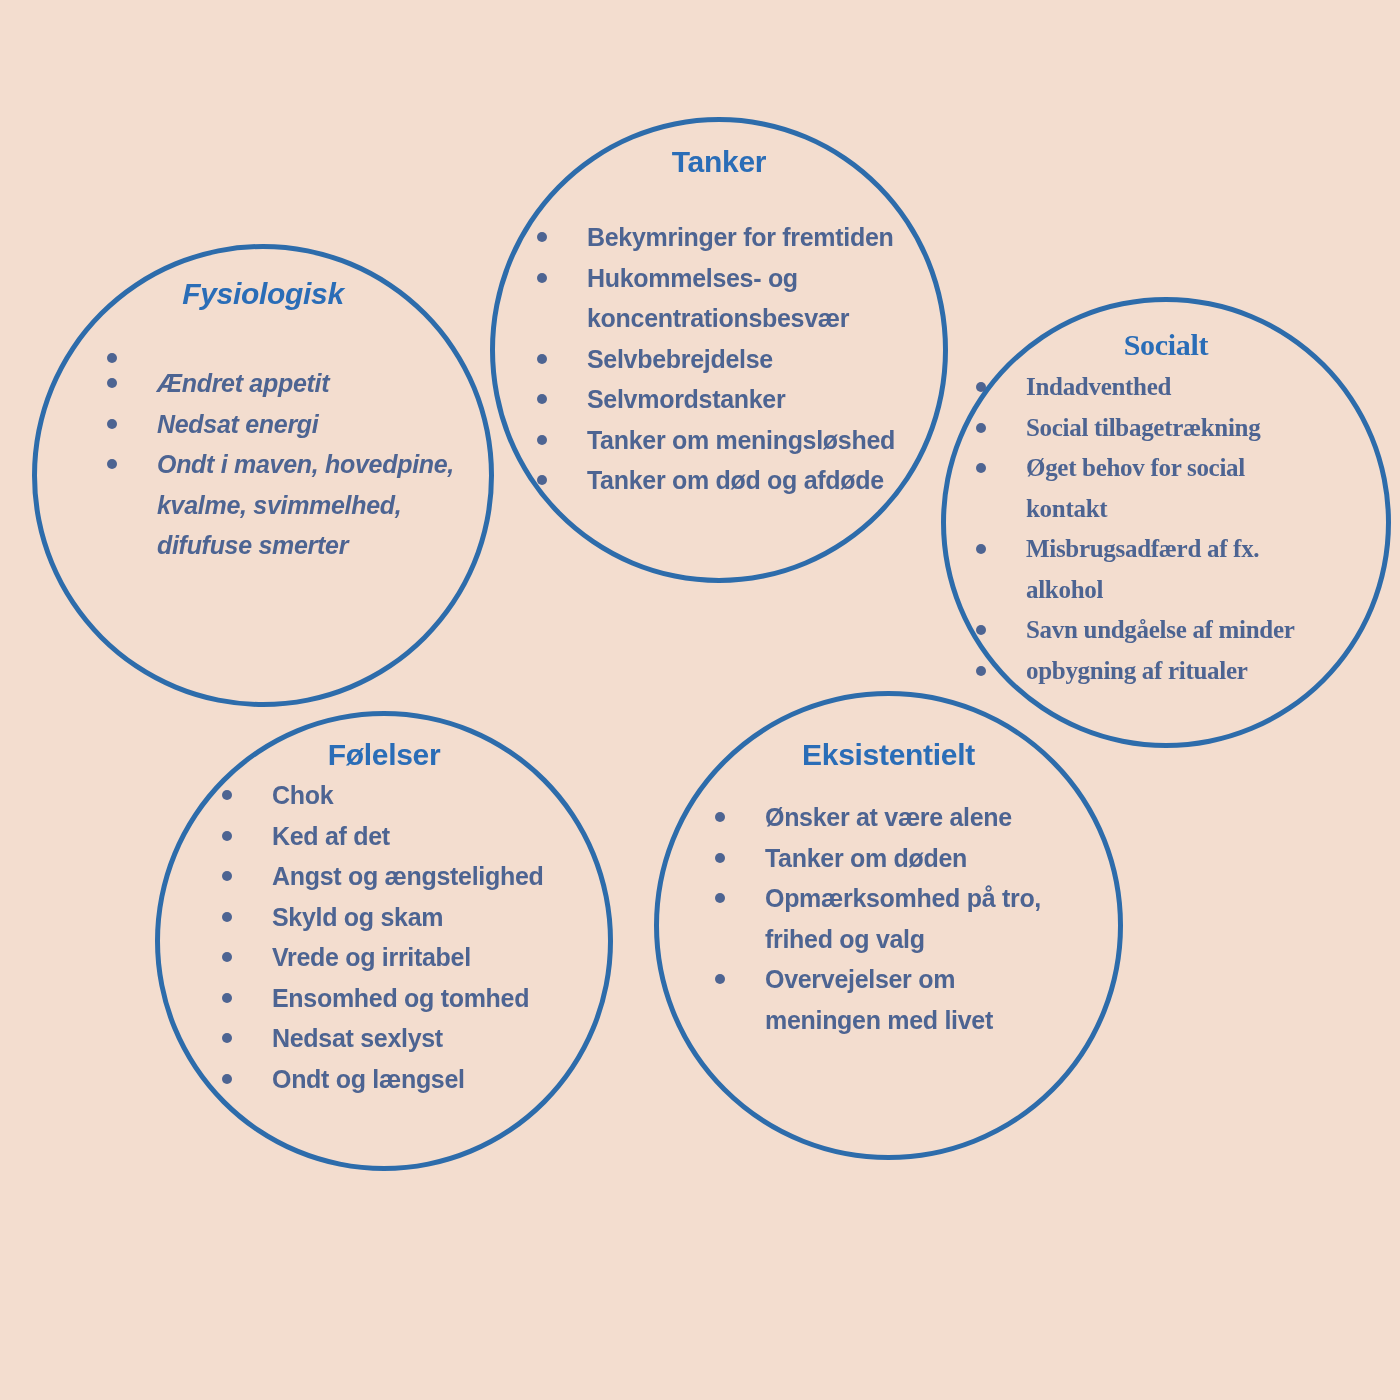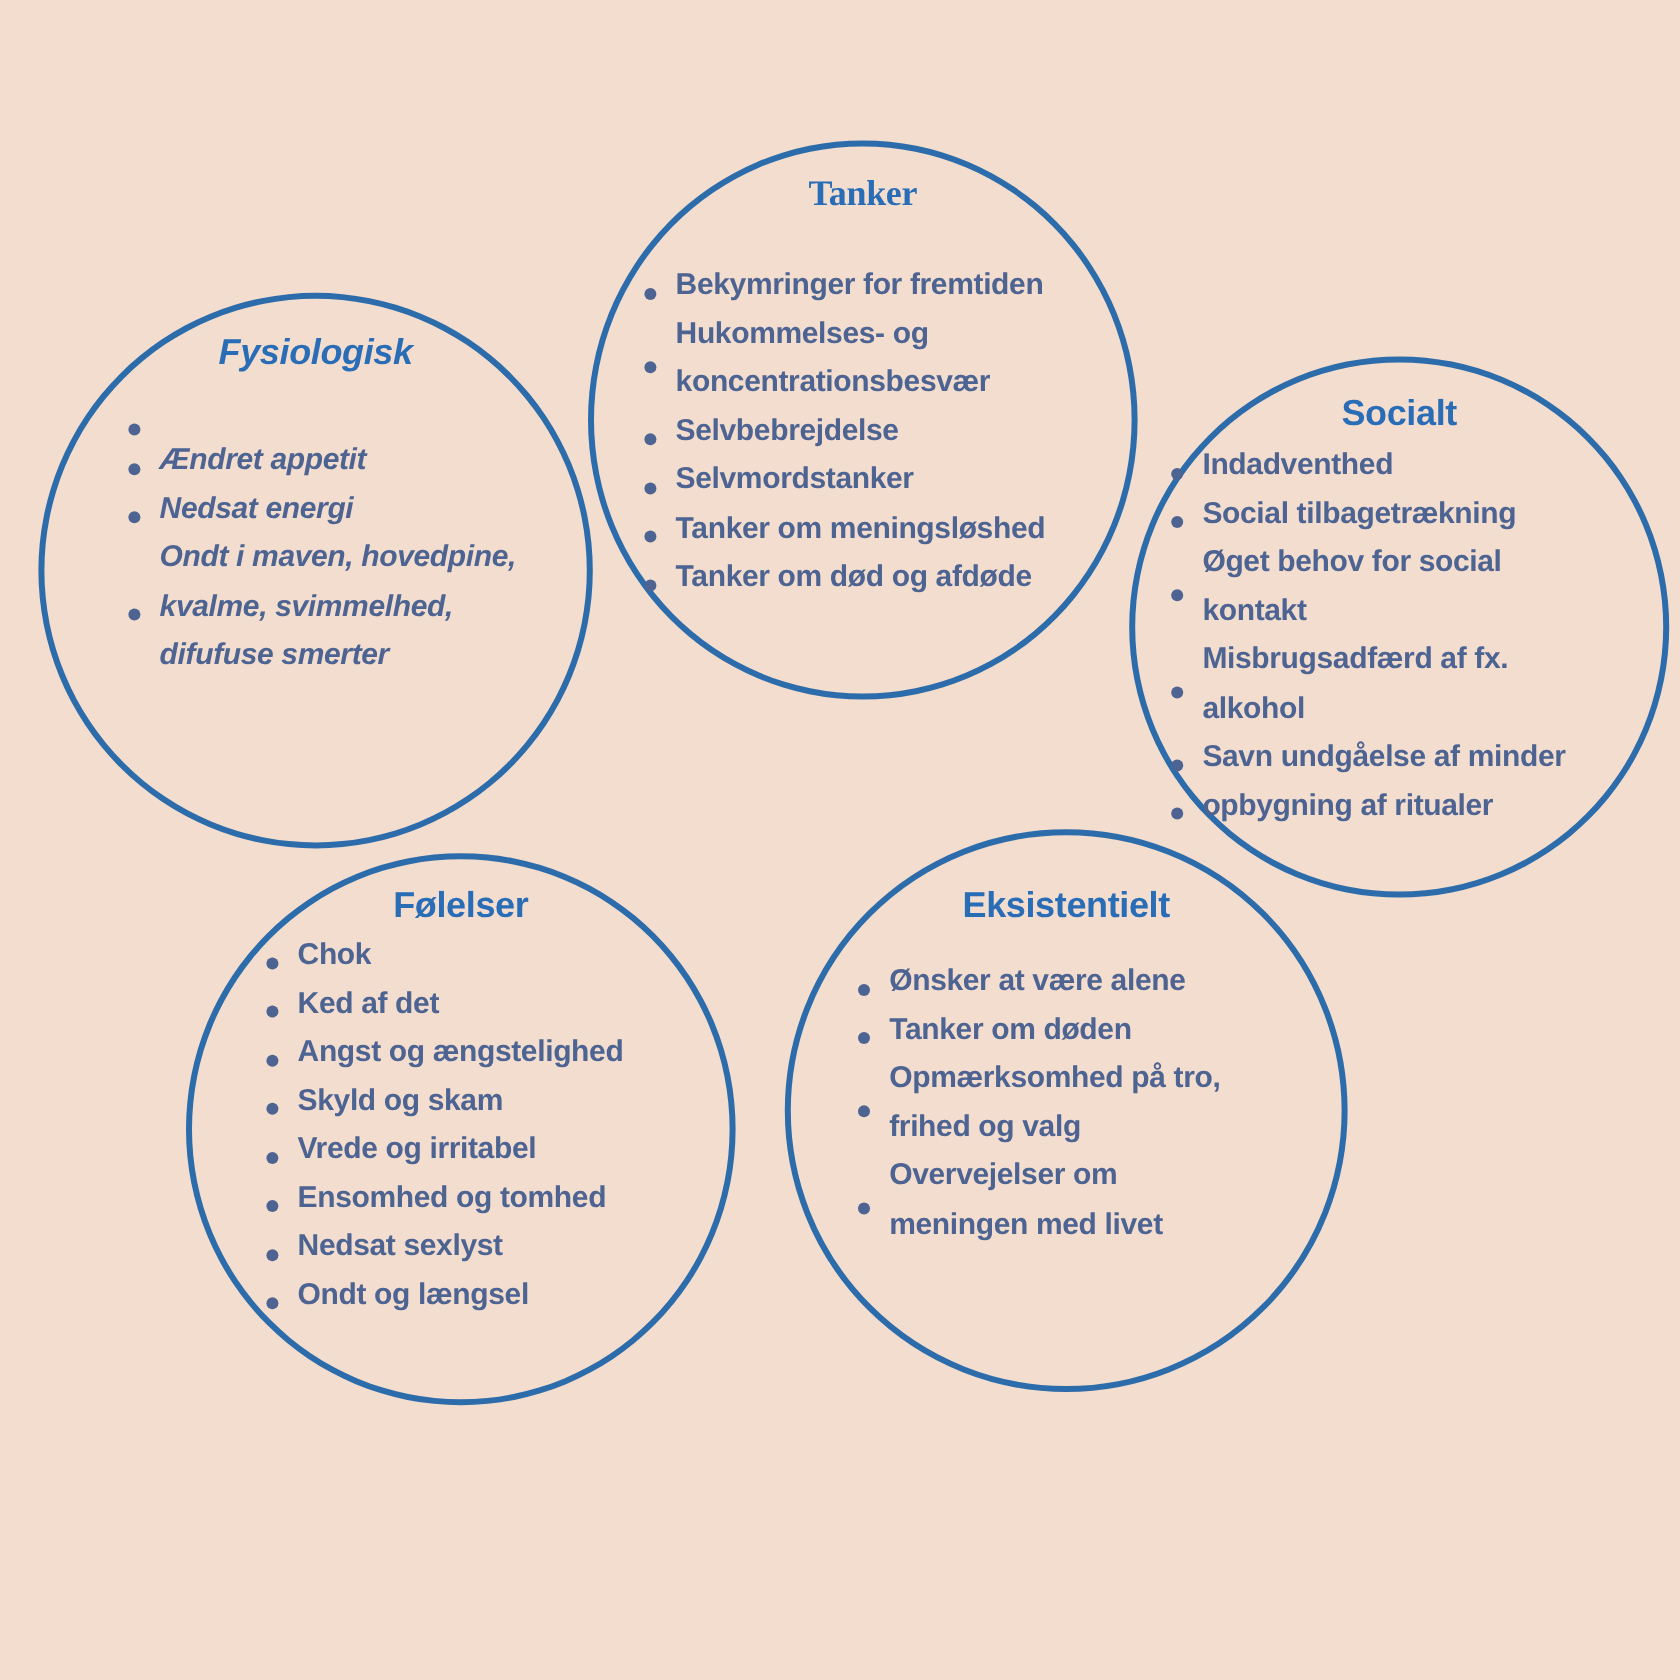--- a/index.html
+++ b/index.html
@@ -34,23 +34,24 @@
     color: #2a6db7;
   }
   .circle ul {
     position: absolute;
     margin: 0;
     padding: 0;
     list-style: none;
   }
   .circle li {
     display: flex;
-    align-items: center;
+    align-items: flex-start;
     margin: 0;
     padding: 0;
+    gap: 24px;
   }
   .dot {
     flex: 0 0 auto;
     width: 10px;
     height: 10px;
     margin-top: 15px;
     margin-right: 16px;
     border-radius: 50%;
     background: #4d6492;
   }
@@ -61,24 +62,24 @@
     letter-spacing: -0.3px;
     line-height: 40.5px;
     color: #4d6492;
   }
   
   .c-fysiologisk { left: 32px;  top: 244px; width: 462px; height: 463px; font-style: italic; }
   .c-fysiologisk h2 { top: 28px; }
   .c-fysiologisk ul { left: 70px; top: 89px; }
 
   .c-tanker { left: 490px; top: 117px; width: 458px; height: 466px; }
-  .c-tanker h2 { top: 23px; font-family: Liberation Serif, serif; }
+  .c-tanker h2 { top: 23px; }
   .c-tanker ul { left: 42px; top: 95px; }
 
-  .c-socialt { left: 941px; top: 297px; width: 450px; height: 451px; }
+  .c-socialt { left: 941px; top: 297px; width: 450px; height: 451px; font-family: Liberation Serif, serif; }
   .c-socialt h2 { top: 26px; }
   .c-socialt ul { left: 30px; top: 65px; }
 
   .c-foelelser { left: 155px; top: 711px; width: 458px; height: 460px; }
   .c-foelelser h2 { top: 22px; }
   .c-foelelser ul { left: 62px; top: 59px; }
 
   .c-eksistentielt { left: 654px; top: 691px; width: 469px; height: 469px; }
   .c-eksistentielt h2 { top: 42px; }
   .c-eksistentielt ul { left: 56px; top: 101px; }

